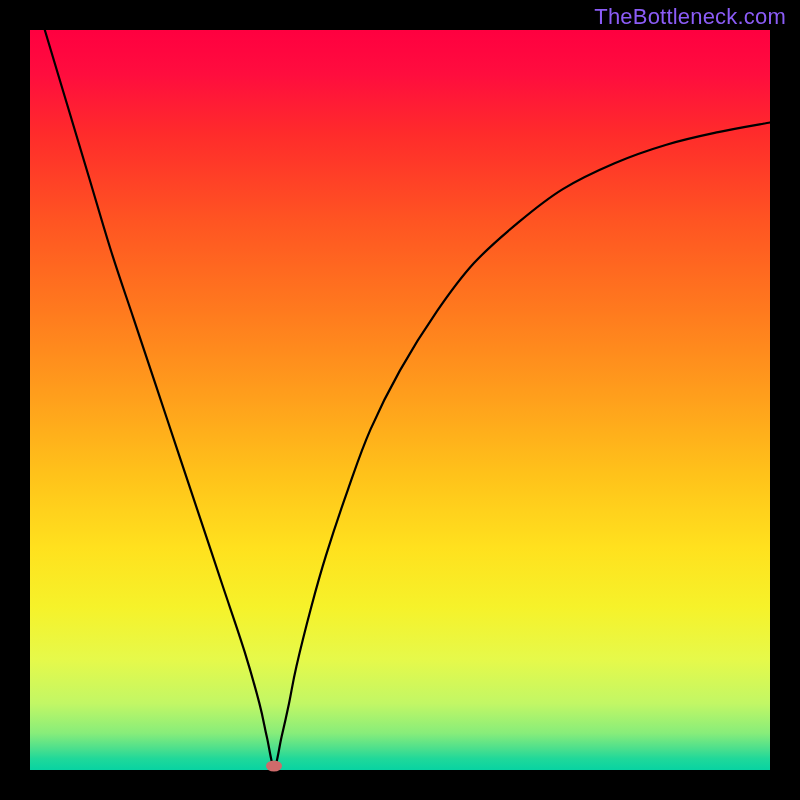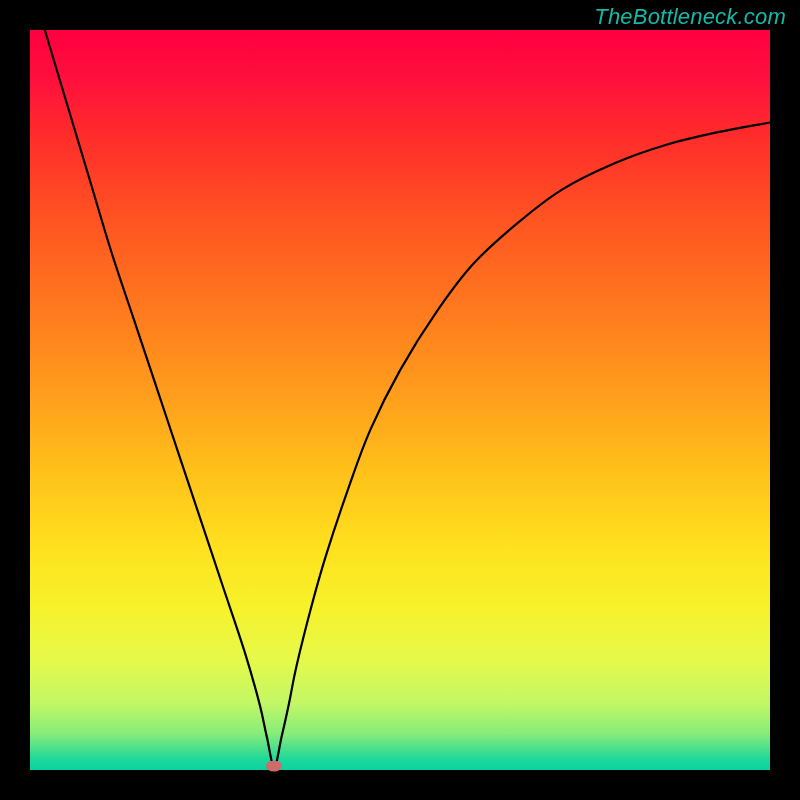--- a/index.html
+++ b/index.html
@@ -39,26 +39,25 @@
       #88ed7a 95%,
       #4fe08c 97%,
       #1fd89a 98.5%,
       #08d3a2 100%
     );
   }
   .watermark {
     position: absolute;
     top: 4px;
     right: 14px;
-    color: #14b8a6;
+    color: #8b5cf6;
     font-size: 22px;
     font-weight: 500;
     letter-spacing: 0.2px;
     user-select: none;
-    font-style: italic;
   }
   svg.curve {
     position: absolute;
     left: 0;
     top: 0;
     width: 740px;
     height: 740px;
     overflow: visible;
   }
   .marker {

